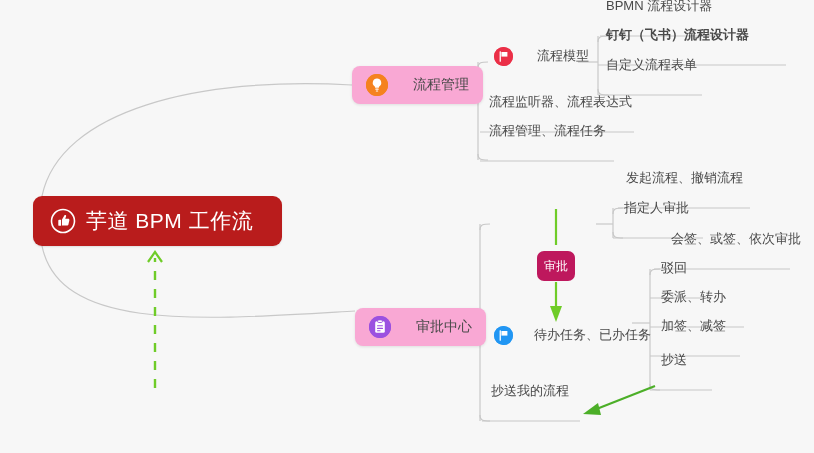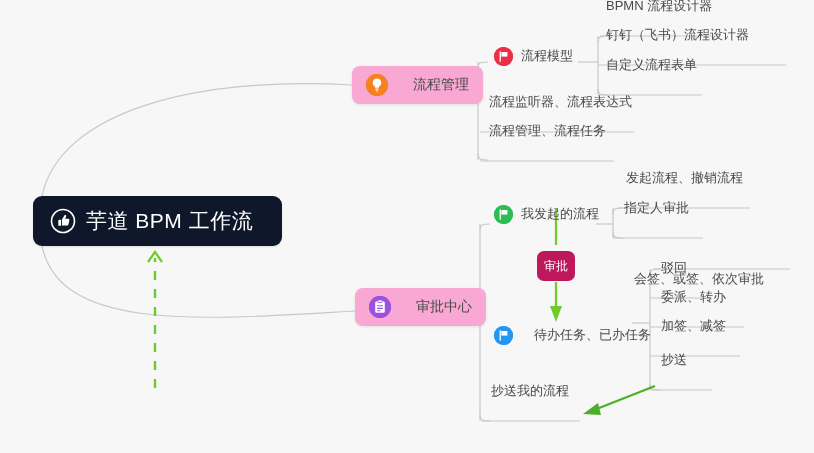--- a/index.html
+++ b/index.html
@@ -42,21 +42,21 @@
     white-space: nowrap;
     box-sizing: border-box;
   }
 
   
   .root {
     left: 33px;
     top: 196px;
     width: 249px;
     height: 50px;
-    background: #0f172a;
+    background: #b91c1c;
     border-radius: 9px;
     padding: 0 17px;
     gap: 10px;
     box-shadow: 0 1px 2px rgba(0,0,0,0.10);
   }
   .root .label {
     color: #ffffff;
     font-size: 21px;
     letter-spacing: 0.5px;
   }
@@ -68,21 +68,21 @@
     box-shadow: 0 1px 3px rgba(0,0,0,0.10);
     padding: 0 14px;
     gap: 25px;
   }
   .card .label {
     color: #4a4a4a;
     font-size: 14px;
   }
 
   #node-process-mgmt { left: 352px; top: 66px;  height: 38px; }
-  #node-approval-ctr { left: 355px; top: 288px; height: 38px; text-align: center; }
+  #node-approval-ctr { left: 355px; top: 308px; height: 38px; text-align: center; }
   #node-integration   { left: 38px;  top: 390px; height: 40px; padding: 0 16px; }
   #node-integration .label { font-size: 15px; }
 
   
   .leaf {
     font-size: 13px;
     color: #4a4a4a;
     padding: 0 6px 21px 6px;
     height: 24px;
     align-items: flex-end;
@@ -213,35 +213,35 @@
       <svg viewBox="0 0 22 22" width="22" height="22">
         <circle cx="11" cy="11" r="11" fill="#f5821f"></circle>
         <path d="M11 4.6a4.2 4.2 0 0 0-2.5 7.6c.4.3.6.7.6 1.2v.3h3.8v-.3c0-.5.2-.9.6-1.2A4.2 4.2 0 0 0 11 4.6z" fill="#ffffff"></path>
         <rect x="9.3" y="14.6" width="3.4" height="1.2" rx="0.6" fill="#ffffff"></rect>
         <rect x="9.8" y="16.4" width="2.4" height="1.1" rx="0.55" fill="#ffffff"></rect>
       </svg>
     </span>
     <span class="label">流程管理</span>
   </div>
 
-  <div class="node" style="left:494px; top:45px; height:22px; gap:8px;">
+  <div class="node" style="left:494px; top:45px; height:22px; gap:24px;">
     <span class="ic ic-19 red">
       <svg viewBox="0 0 19 19" width="19" height="19">
         <circle cx="9.5" cy="9.5" r="9.5" fill="#eb2f47"></circle>
         <rect x="5.6" y="4.3" width="1.3" height="10.4" rx="0.55" fill="#ffffff"></rect>
         <path d="M7.4 5.0h6.0v4.6H7.4z" fill="#ffffff"></path>
       </svg>
     </span>
     <span style="font-size:13px;color:#4a4a4a;">流程模型</span>
   </div>
 
   <div class="node leaf" style="left:600px; top:12px;">
     <span>BPMN 流程设计器</span>
   </div>
-  <div class="node leaf" style="left:600px; top:41px;">
+  <div class="node leaf" style="left:600px; top:41px;font-weight:bold;">
     <span>钉钉（飞书）流程设计器</span>
   </div>
   <div class="node leaf" style="left:600px; top:71px;">
     <span>自定义流程表单</span>
   </div>
 
   <div class="node leaf" style="left:483px; top:108px;">
     <span>流程监听器、流程表达式</span>
   </div>
   <div class="node leaf" style="left:483px; top:137px;">
@@ -255,50 +255,40 @@
         <rect x="6.2" y="5.3" width="9.6" height="11.4" rx="1.5" fill="#ffffff"></rect>
         <rect x="8.6" y="3.9" width="4.8" height="2.6" rx="1.1" fill="#ffffff" stroke="#9b51e0" stroke-width="0.9"></rect>
         <rect x="8.0" y="9.2" width="6.0" height="1.15" rx="0.55" fill="#9b51e0"></rect>
         <rect x="8.0" y="11.8" width="6.0" height="1.15" rx="0.55" fill="#9b51e0"></rect>
         <rect x="8.0" y="14.2" width="3.6" height="1.15" rx="0.55" fill="#9b51e0"></rect>
       </svg>
     </span>
     <span class="label">审批中心</span>
   </div>
 
-  <div class="node" style="left:494px; top:203px; height:22px; gap:8px;">
-    <span class="ic ic-19 green">
-      <svg viewBox="0 0 19 19" width="19" height="19">
-        <circle cx="9.5" cy="9.5" r="9.5" fill="#2cbd57"></circle>
-        <rect x="5.6" y="4.3" width="1.3" height="10.4" rx="0.55" fill="#ffffff"></rect>
-        <path d="M7.4 5.0h6.0v4.6H7.4z" fill="#ffffff"></path>
-      </svg>
-    </span>
-    <span style="font-size:13px;color:#4a4a4a;">我发起的流程</span>
-  </div>
 
   <div class="node leaf" style="left:620px; top:184px;">
     <span>发起流程、撤销流程</span>
   </div>
   <div class="node leaf" style="left:618px; top:214px;">
     <span>指定人审批</span>
   </div>
 
   <div class="node" style="left:494px; top:324px; height:22px; gap:21px;">
     <span class="ic ic-19 blue">
       <svg viewBox="0 0 19 19" width="19" height="19">
         <circle cx="9.5" cy="9.5" r="9.5" fill="#2196f3"></circle>
         <rect x="5.6" y="4.3" width="1.3" height="10.4" rx="0.55" fill="#ffffff"></rect>
         <path d="M7.4 5.0h6.0v4.6H7.4z" fill="#ffffff"></path>
       </svg>
     </span>
     <span style="font-size:13px;color:#4a4a4a;">待办任务、已办任务</span>
   </div>
 
-  <div class="node leaf" style="left:628px; top:245px;margin-top:40px;">
+  <div class="node leaf" style="left:665px; top:245px;">
     <span>会签、或签、依次审批</span>
   </div>
   <div class="node leaf" style="left:655px; top:274px;">
     <span>驳回</span>
   </div>
   <div class="node leaf" style="left:655px; top:332px;">
     <span>加签、减签</span>
   </div>
   <div class="node leaf" style="left:655px; top:303px;">
     <span>委派、转办</span>

